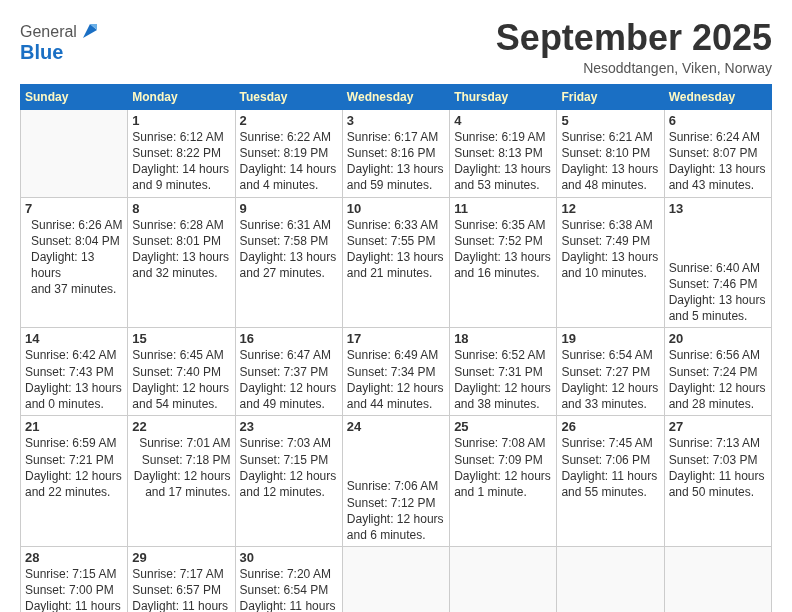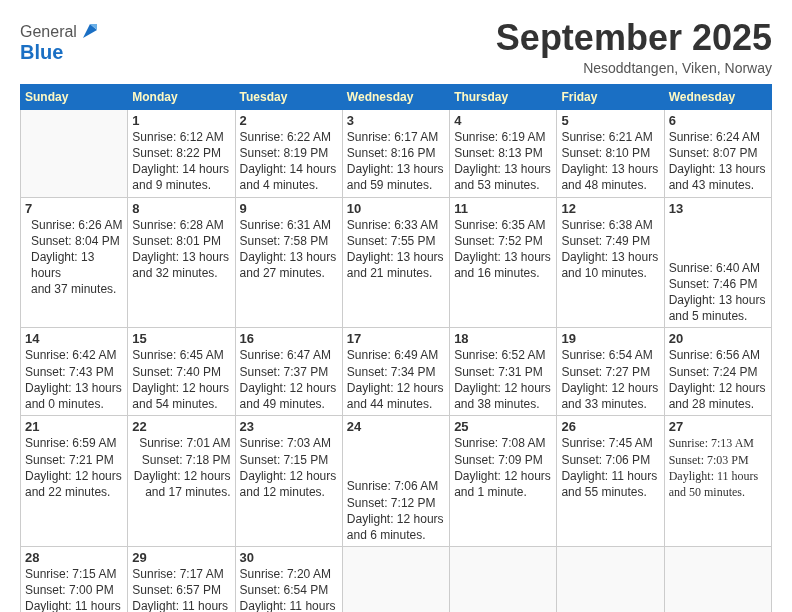--- a/index.html
+++ b/index.html
@@ -315,21 +315,21 @@
           </td>
           <td>
             <span class="day-num">26</span>
             <div class="day-info" style="white-space: pre-line;">Sunrise: 7:45 AM
 Sunset: 7:06 PM
 Daylight: 11 hours
 and 55 minutes.</div>
           </td>
           <td>
             <span class="day-num">27</span>
-            <div class="day-info" style="white-space: pre-line; font-family: Liberation Serif, serif;">Sunrise: 7:13 AM
+            <div class="day-info" style="white-space: pre-line;">Sunrise: 7:13 AM
 Sunset: 7:03 PM
 Daylight: 11 hours
 and 50 minutes.</div>
           </td>
         </tr>
         <tr class="last-row">
           <td>
             <span class="day-num">28</span>
             <div class="day-info" style="white-space: pre-line;">Sunrise: 7:15 AM
 Sunset: 7:00 PM

